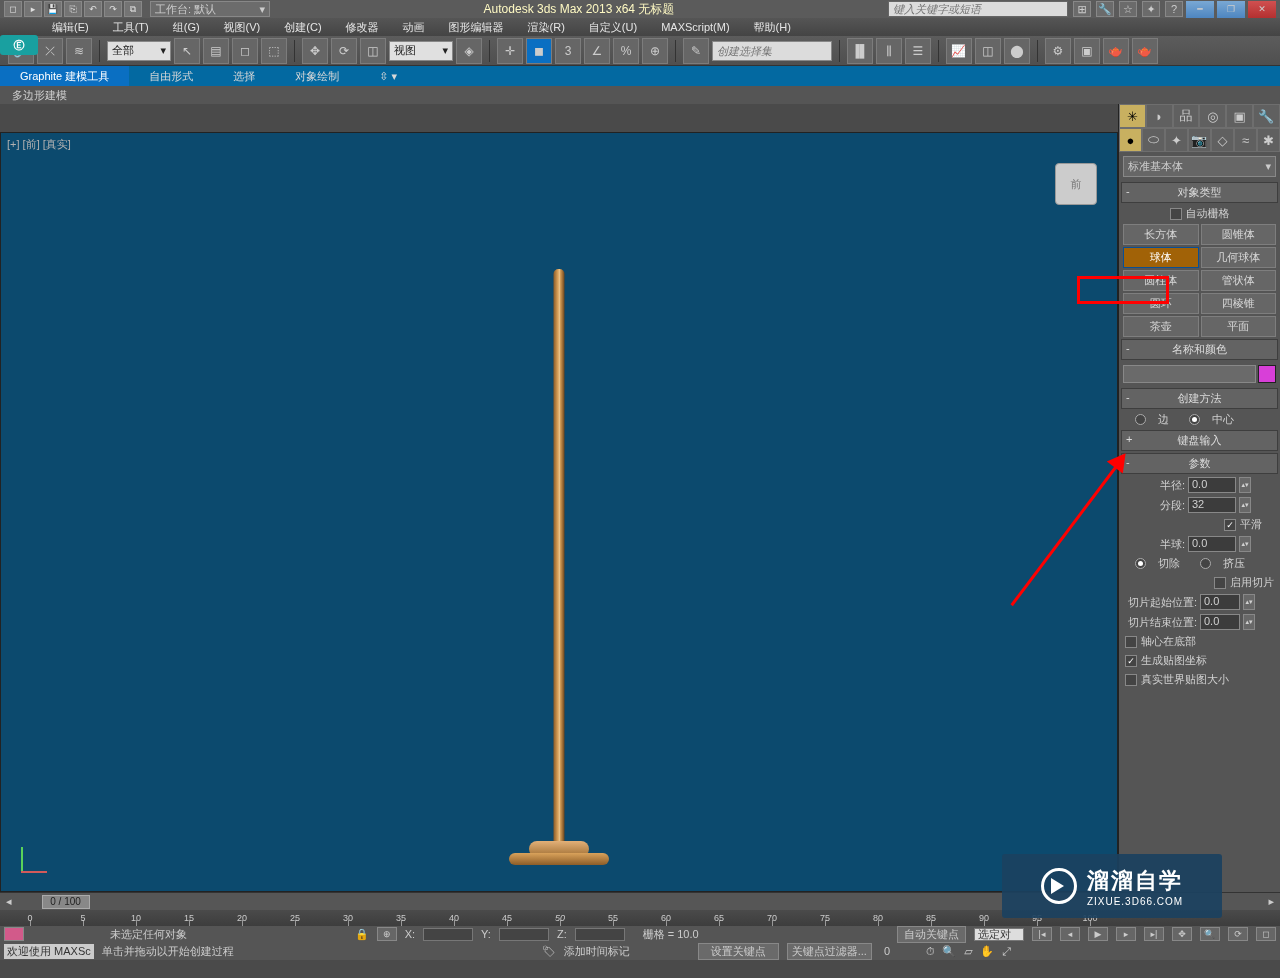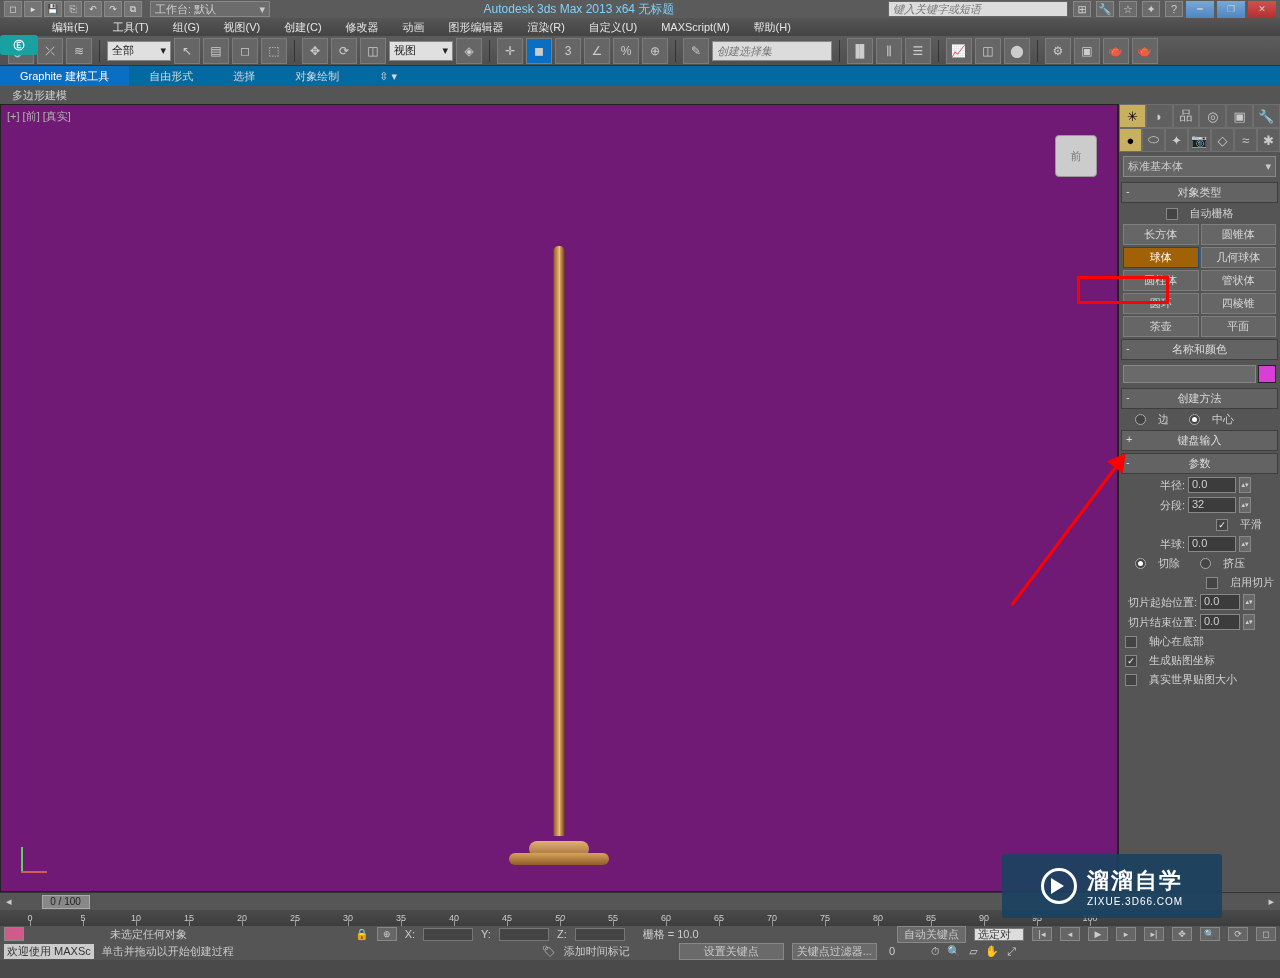--- a/index.html
+++ b/index.html
@@ -27,21 +27,21 @@
 .toolbar .drop { background: #e0e0e0; color: #222; border: 1px solid #888; padding: 0 4px; height: 20px; display: flex; align-items: center; width: 64px; }
 .toolbar .drop2 { background: #dcdcdc; color: #222; border: 1px solid #888; height: 20px; padding: 0 4px; width: 120px; font-style: italic; }
 
 .ribbon { height: 20px; background: #0369a1; display: flex; align-items: center; }
 .ribbon .tab { padding: 0 20px; height: 100%; display: flex; align-items: center; color: #d8d8d8; }
 .ribbon .tab.active { background: #0a6fc2; color: white; }
 .subrib { height: 18px; background: #555; color: #d0d0d0; padding: 0 12px; display: flex; align-items: center; }
 
 
 .main { display: flex; height: calc(978px - 18px - 18px - 18px - 30px - 20px - 18px - 18px - 16px - 16px - 18px); }
-.viewport { flex: 1; background: #701a75; position: relative; border: 1px solid #222; }
+.viewport { flex: 1; background: #0c4a6e; position: relative; border: 1px solid #222; margin-top: 28px; }
 .viewport .label { position: absolute; top: 4px; left: 6px; color: #b1b1b1; font-size: 11px; }
 .viewcube { position: absolute; top: 30px; right: 20px; width: 42px; height: 42px; background: #ccc; border: 1px solid #999; border-radius: 4px; display: flex; align-items: center; justify-content: center; color: #777; }
 .axis { position: absolute; bottom: 18px; left: 20px; width: 30px; height: 30px; }
 .axis::before { content:''; position:absolute; left:0; bottom:0; width:2px; height:26px; background:#5ad25a; }
 .axis::after { content:''; position:absolute; left:0; bottom:0; width:26px; height:2px; background:#d25a5a; }
 
 
 .pole { position: absolute; left: 50%; top: 18%; transform: translateX(-50%); width: 11px; height: 590px; background: linear-gradient(90deg,#8b5a26,#d9a25b 40%,#e8c188 55%,#d9a25b 60%,#6d4319); border-radius: 5px 5px 0 0;}
 .base1 { position: absolute; left: 50%; bottom: 34px; transform: translateX(-50%); width: 60px; height: 16px; background: linear-gradient(#e2b078,#a06f33); border-radius: 8px;}
 .base2 { position: absolute; left: 50%; bottom: 26px; transform: translateX(-50%); width: 100px; height: 12px; background: linear-gradient(#d9a25b,#8d5d28); border-radius: 6px;}
@@ -50,21 +50,21 @@
 .cmdpanel { width: 162px; background: #555555; border-left: 1px solid #222; display: flex; flex-direction: column; }
 .cp-tabs, .cp-subtabs { display: flex; height: 24px; background:#5a5a5a; }
 .cp-tabs .t, .cp-subtabs .t { flex:1; border: 1px solid #6e6e6e; display: flex; align-items:center; justify-content:center; font-size: 13px; background:#606060;}
 .cp-tabs .t.sel, .cp-subtabs .t.sel { background: #c8b060; color:#000;}
 .cp-drop { margin: 4px; background: #666; border: 1px solid #888; padding: 2px 4px; display:flex; align-items:center; justify-content:space-between;}
 .rollhdr { background: #636363; color: #dcdcdc; text-align: center; padding: 2px 0; border: 1px solid #3e3e3e; margin: 1px 2px; position:relative;}
 .rollhdr .pm { position:absolute; left:4px; }
 .cp-row { display: flex; gap: 2px; margin: 1px 4px;}
 .cp-btn { flex:1; background: #666666; border: 1px solid #7e7e7e; text-align: center; padding: 2px 0; color: #d8d8d8;}
 .cp-btn.sel { background: #a16207; color: white; border: 1px solid #0a4f95;}
-.cp-check { display:flex; align-items: center; gap: 12px; margin: 2px 6px; color: #d0d0d0;}
+.cp-check { display:flex; align-items: center; gap: 4px; margin: 2px 6px; color: #d0d0d0;}
 .cp-check .cb { width:12px; height:12px; background:#444; border:1px solid #888; display:flex; align-items:center; justify-content:center; font-size:9px;}
 .cp-check .cb.on::after { content:'✓'; color:#fff; }
 .cp-field { display:flex; align-items:center; margin: 2px 4px; gap: 3px; color:#d0d0d0;}
 .cp-field .lbl { width: 62px; text-align: right; }
 .cp-field .val { width: 48px; background:#3c3c3c; border:1px solid #888; padding:0 3px; height:16px; color:#d0d0d0;}
 .cp-field .spin { width:12px; height:16px; background:#686868; border:1px solid #888; font-size:7px; display:flex; flex-direction:column; align-items:center; justify-content:center;}
 .cp-radio { display:flex; gap: 12px; margin: 2px 8px; color:#d0d0d0; align-items:center;}
 .cp-radio .r { width:11px; height:11px; border-radius:50%; border:1px solid #aaa; background:#444; display:inline-flex; align-items:center; justify-content:center; margin-left:8px;}
 .cp-radio .r.on::after { content:''; width:5px; height:5px; background:#fff; border-radius:50%; }
 .colorswatch { width:18px; height:18px; background:#d83fd8; border:1px solid #222;}
@@ -103,21 +103,21 @@
   <span class="ibtn">▸</span>
   <span class="ibtn">💾</span>
   <span class="ibtn">⎘</span>
   <span class="ibtn">↶</span>
   <span class="ibtn">↷</span>
   <span class="ibtn">⧉</span>
   <div class="workspace">
       <span>工作台: 默认</span>
       <span style="margin-left:auto">▾</span>
     </div>
-  <span class="tb-title" style="text-align:center;color:#7dd3fc;">Autodesk 3ds Max  2013 x64     无标题</span>
+  <span class="tb-title" style="text-align:center;color:#fef9c3;">Autodesk 3ds Max  2013 x64     无标题</span>
   <input class="search" placeholder="键入关键字或短语" style="">
   <span class="help-ico">⊞</span>
   <span class="help-ico">🔧</span>
   <span class="help-ico">☆</span>
   <span class="help-ico">✦</span>
   <span class="help-ico">?</span>
   <span class="tb-btn">━</span>
   <span class="tb-btn">❐</span>
   <span class="tb-btn red">✕</span>
 </div>
@@ -398,21 +398,21 @@
   <span class="sbtn">✥</span>
   <span class="sbtn">🔍</span>
   <span class="sbtn">⟳</span>
   <span class="sbtn">◻</span>
 </div>
 <div class="status2">
   <span style="background:#ccc;color:#333;padding:0 3px">欢迎使用  MAXSc</span>
   <span>单击并拖动以开始创建过程</span>
   <span style="margin-left:300px">🏷</span>
   <span>添加时间标记</span>
-  <span style="margin-left:41px;background:#6a6a6a;border:1px solid #888;padding:0 24px">设置关键点</span>
+  <span style="margin-left:60px;background:#6a6a6a;border:1px solid #888;padding:0 12px">设置关键点</span>
   <span style="background:#6a6a6a;border:1px solid #888;padding:0 4px">关键点过滤器...</span>
   <span class="box" style="width:34px;margin-left:4px">0</span>
   <span class="sbtn">⏱</span>
   <span class="sbtn">🔍</span>
   <span class="sbtn">▱</span>
   <span class="sbtn">✋</span>
   <span class="sbtn">⤢</span>
 </div>
 
 <div class="red-box" style="left:1077px; top:276px; width:92px; height:28px;"></div>

